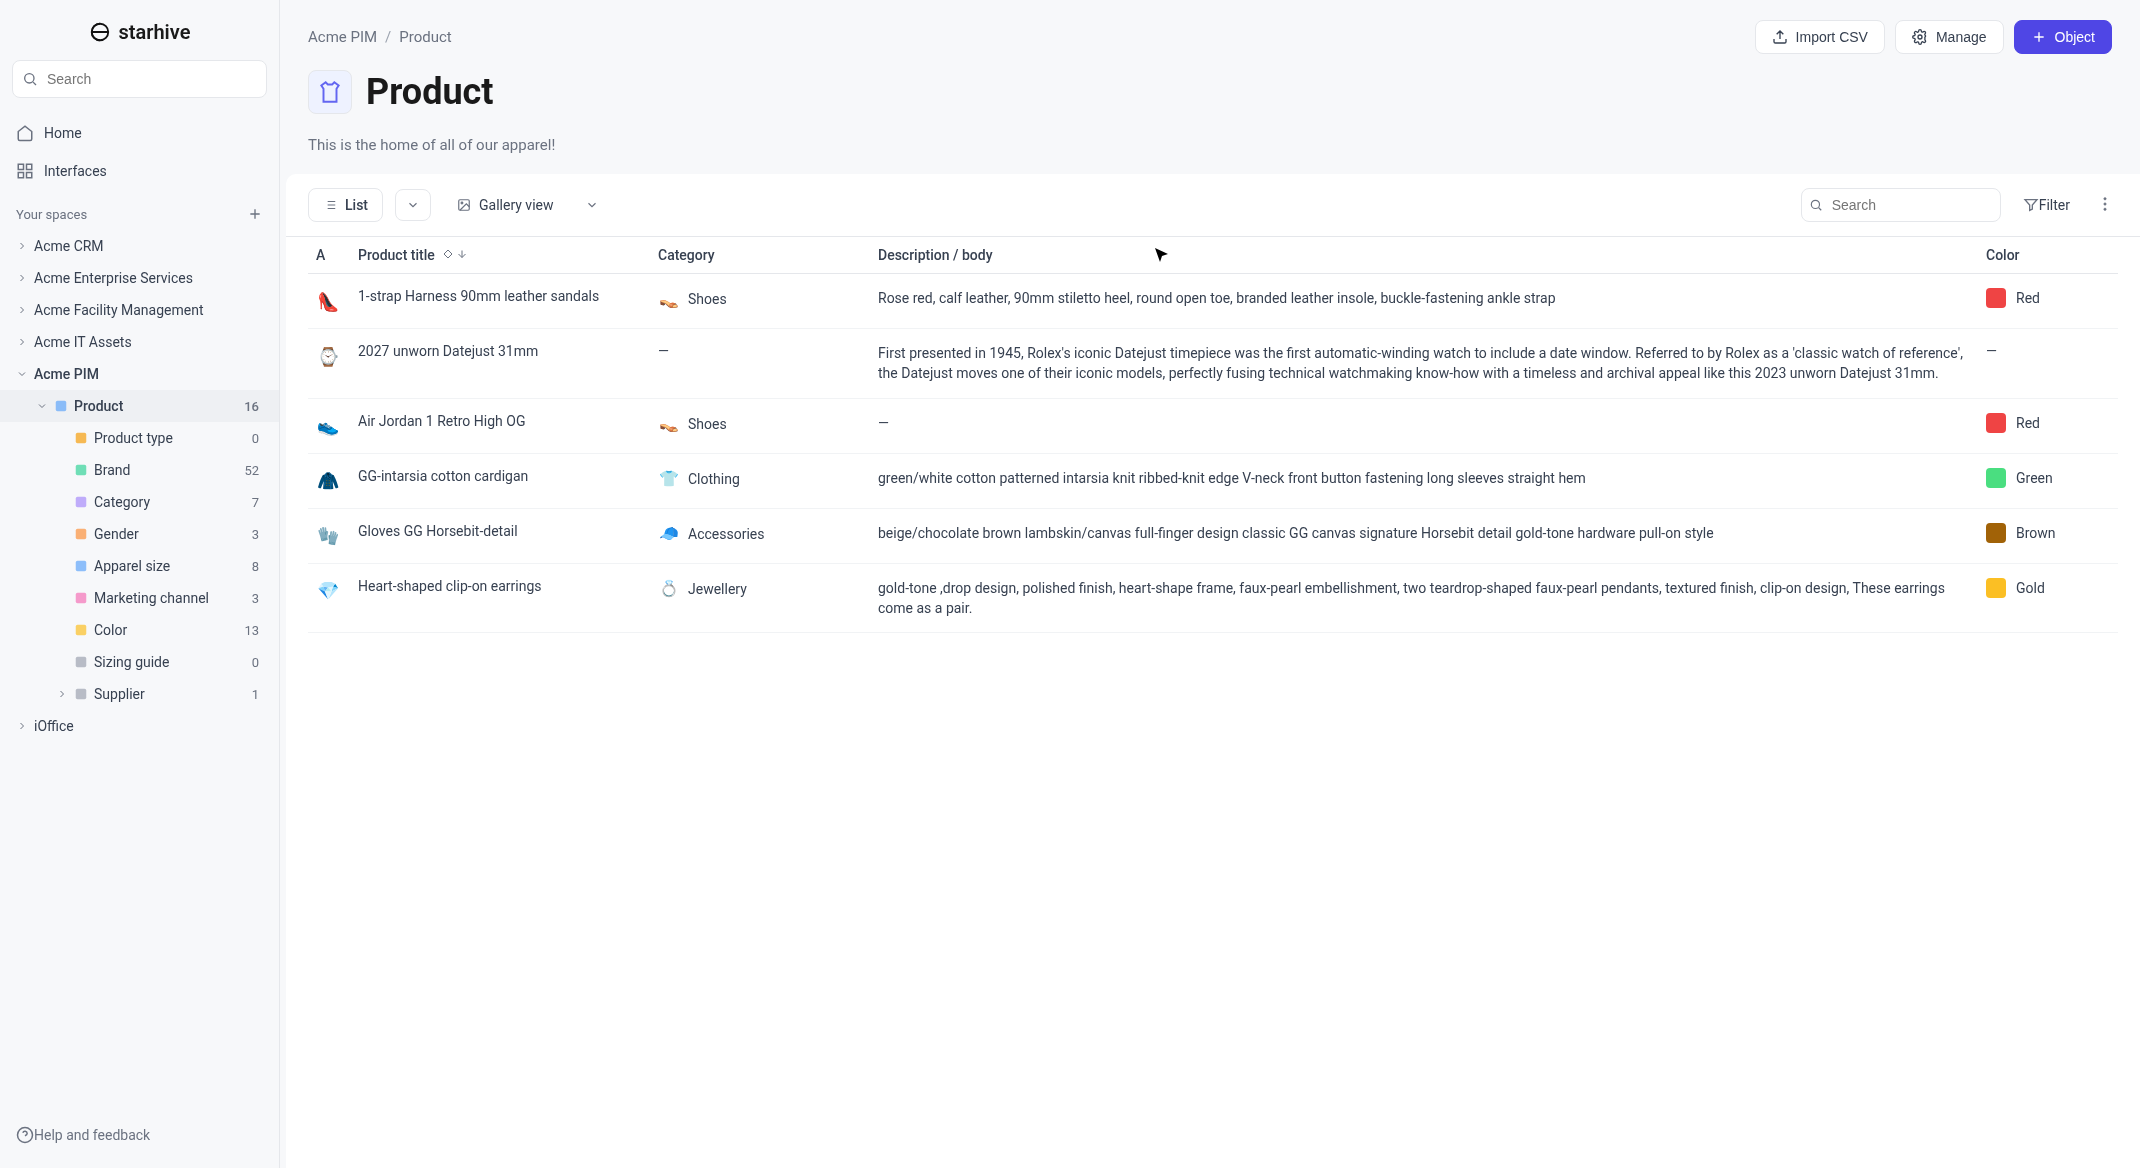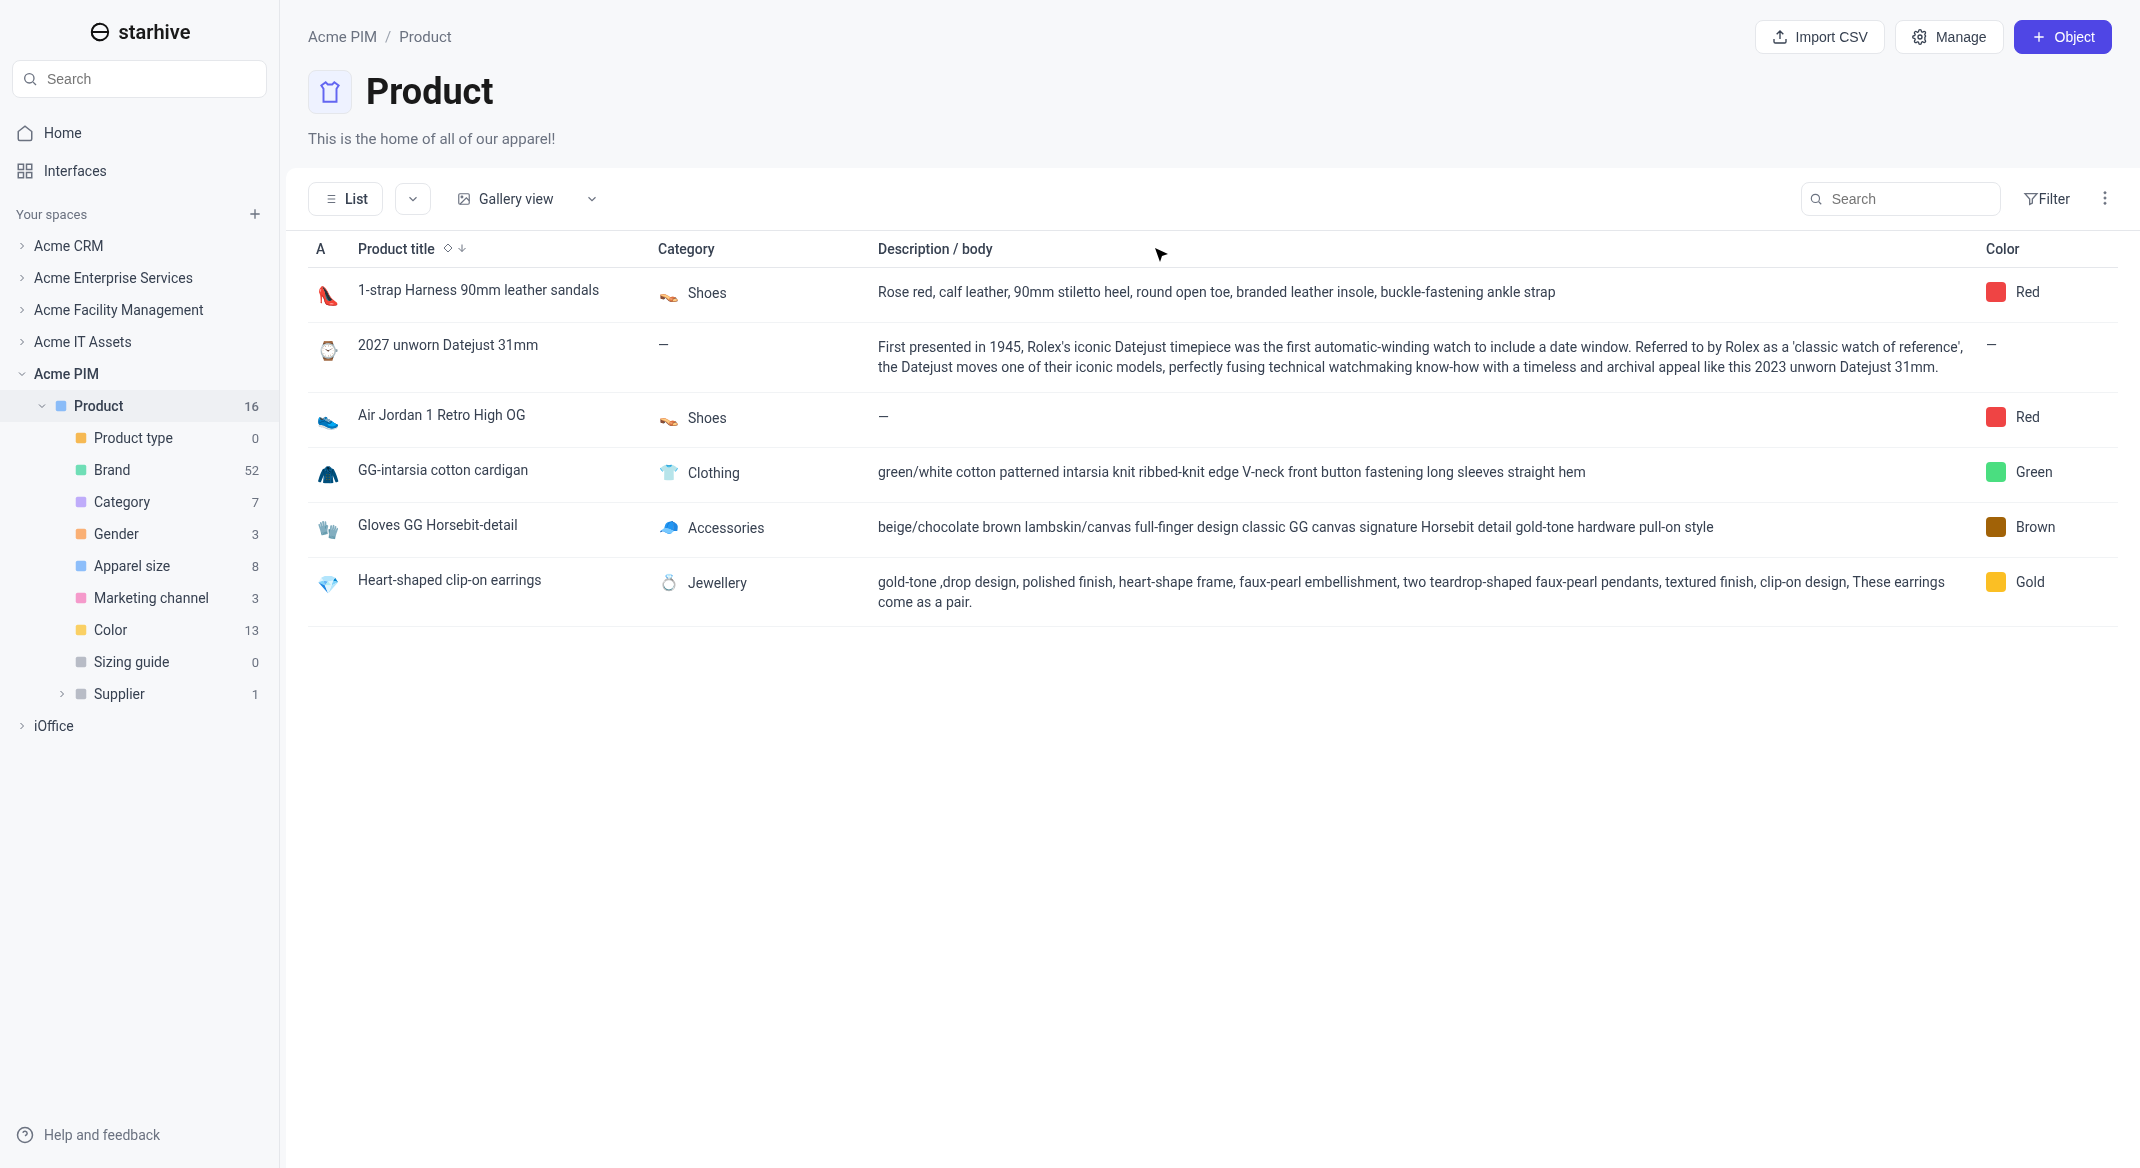--- a/index.html
+++ b/index.html
@@ -89,21 +89,21 @@
 .tree-item.selected { background: #eef0f3; font-weight: 500; }
 .tree-item.level-1 { padding-left: 36px; }
 .tree-item.level-2 { padding-left: 56px; }
 .tree-item .type-icon { width: 14px; height: 14px; flex-shrink: 0; }
 
 .sidebar-footer {
   margin-top: auto;
   padding: 12px 16px;
   display: flex;
   align-items: center;
-  gap: 10px;
+  gap: 0;
   color: #6b7280;
   cursor: pointer;
 }
 .sidebar-footer svg { width: 18px; height: 18px; stroke: #6b7280; }
 
 
 .main {
   flex: 1;
   display: flex;
   flex-direction: column;
@@ -161,21 +161,21 @@
   display: flex;
   align-items: center;
   justify-content: center;
 }
 .page-icon svg { width: 26px; height: 26px; stroke: #6366f1; fill: none; }
 .page-title {
   font-size: 36px;
   font-weight: 700;
 }
 .page-desc {
-  margin-top: 16px;
+  margin-top: 22px;
   color: #6b7280;
   font-size: 15px;
 }
 
 .content-area {
   background: #fff;
   flex: 1;
   border-top-left-radius: 10px;
   margin-left: 6px;
   display: flex;

